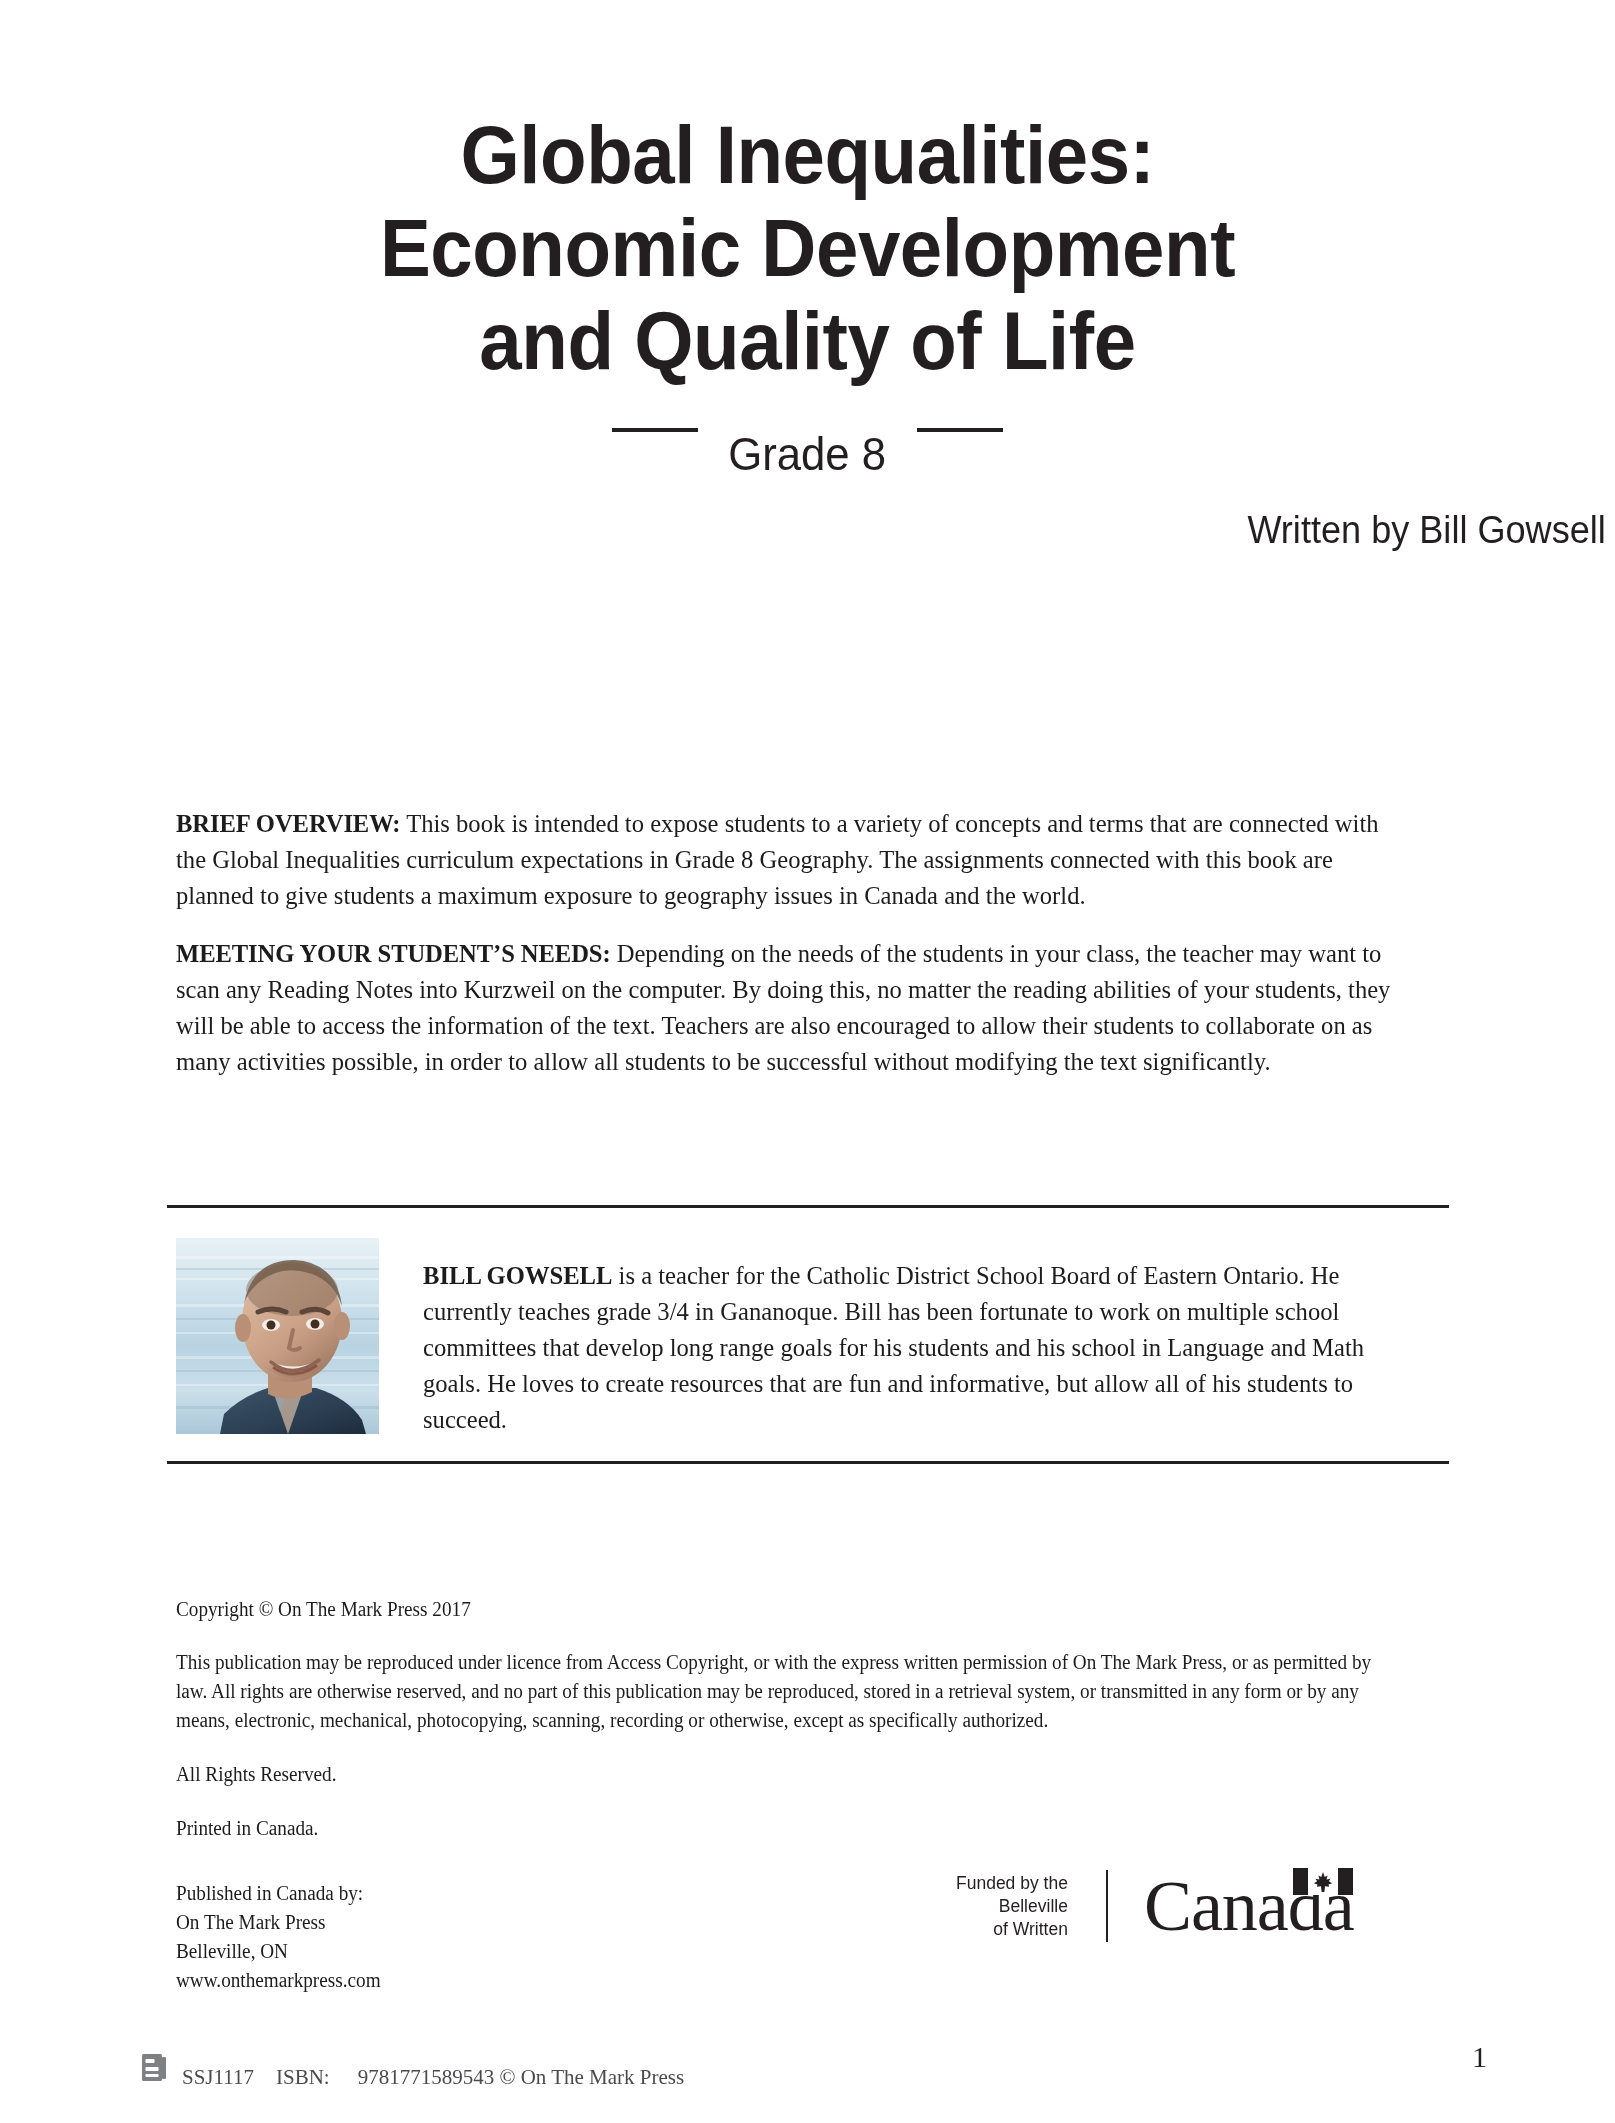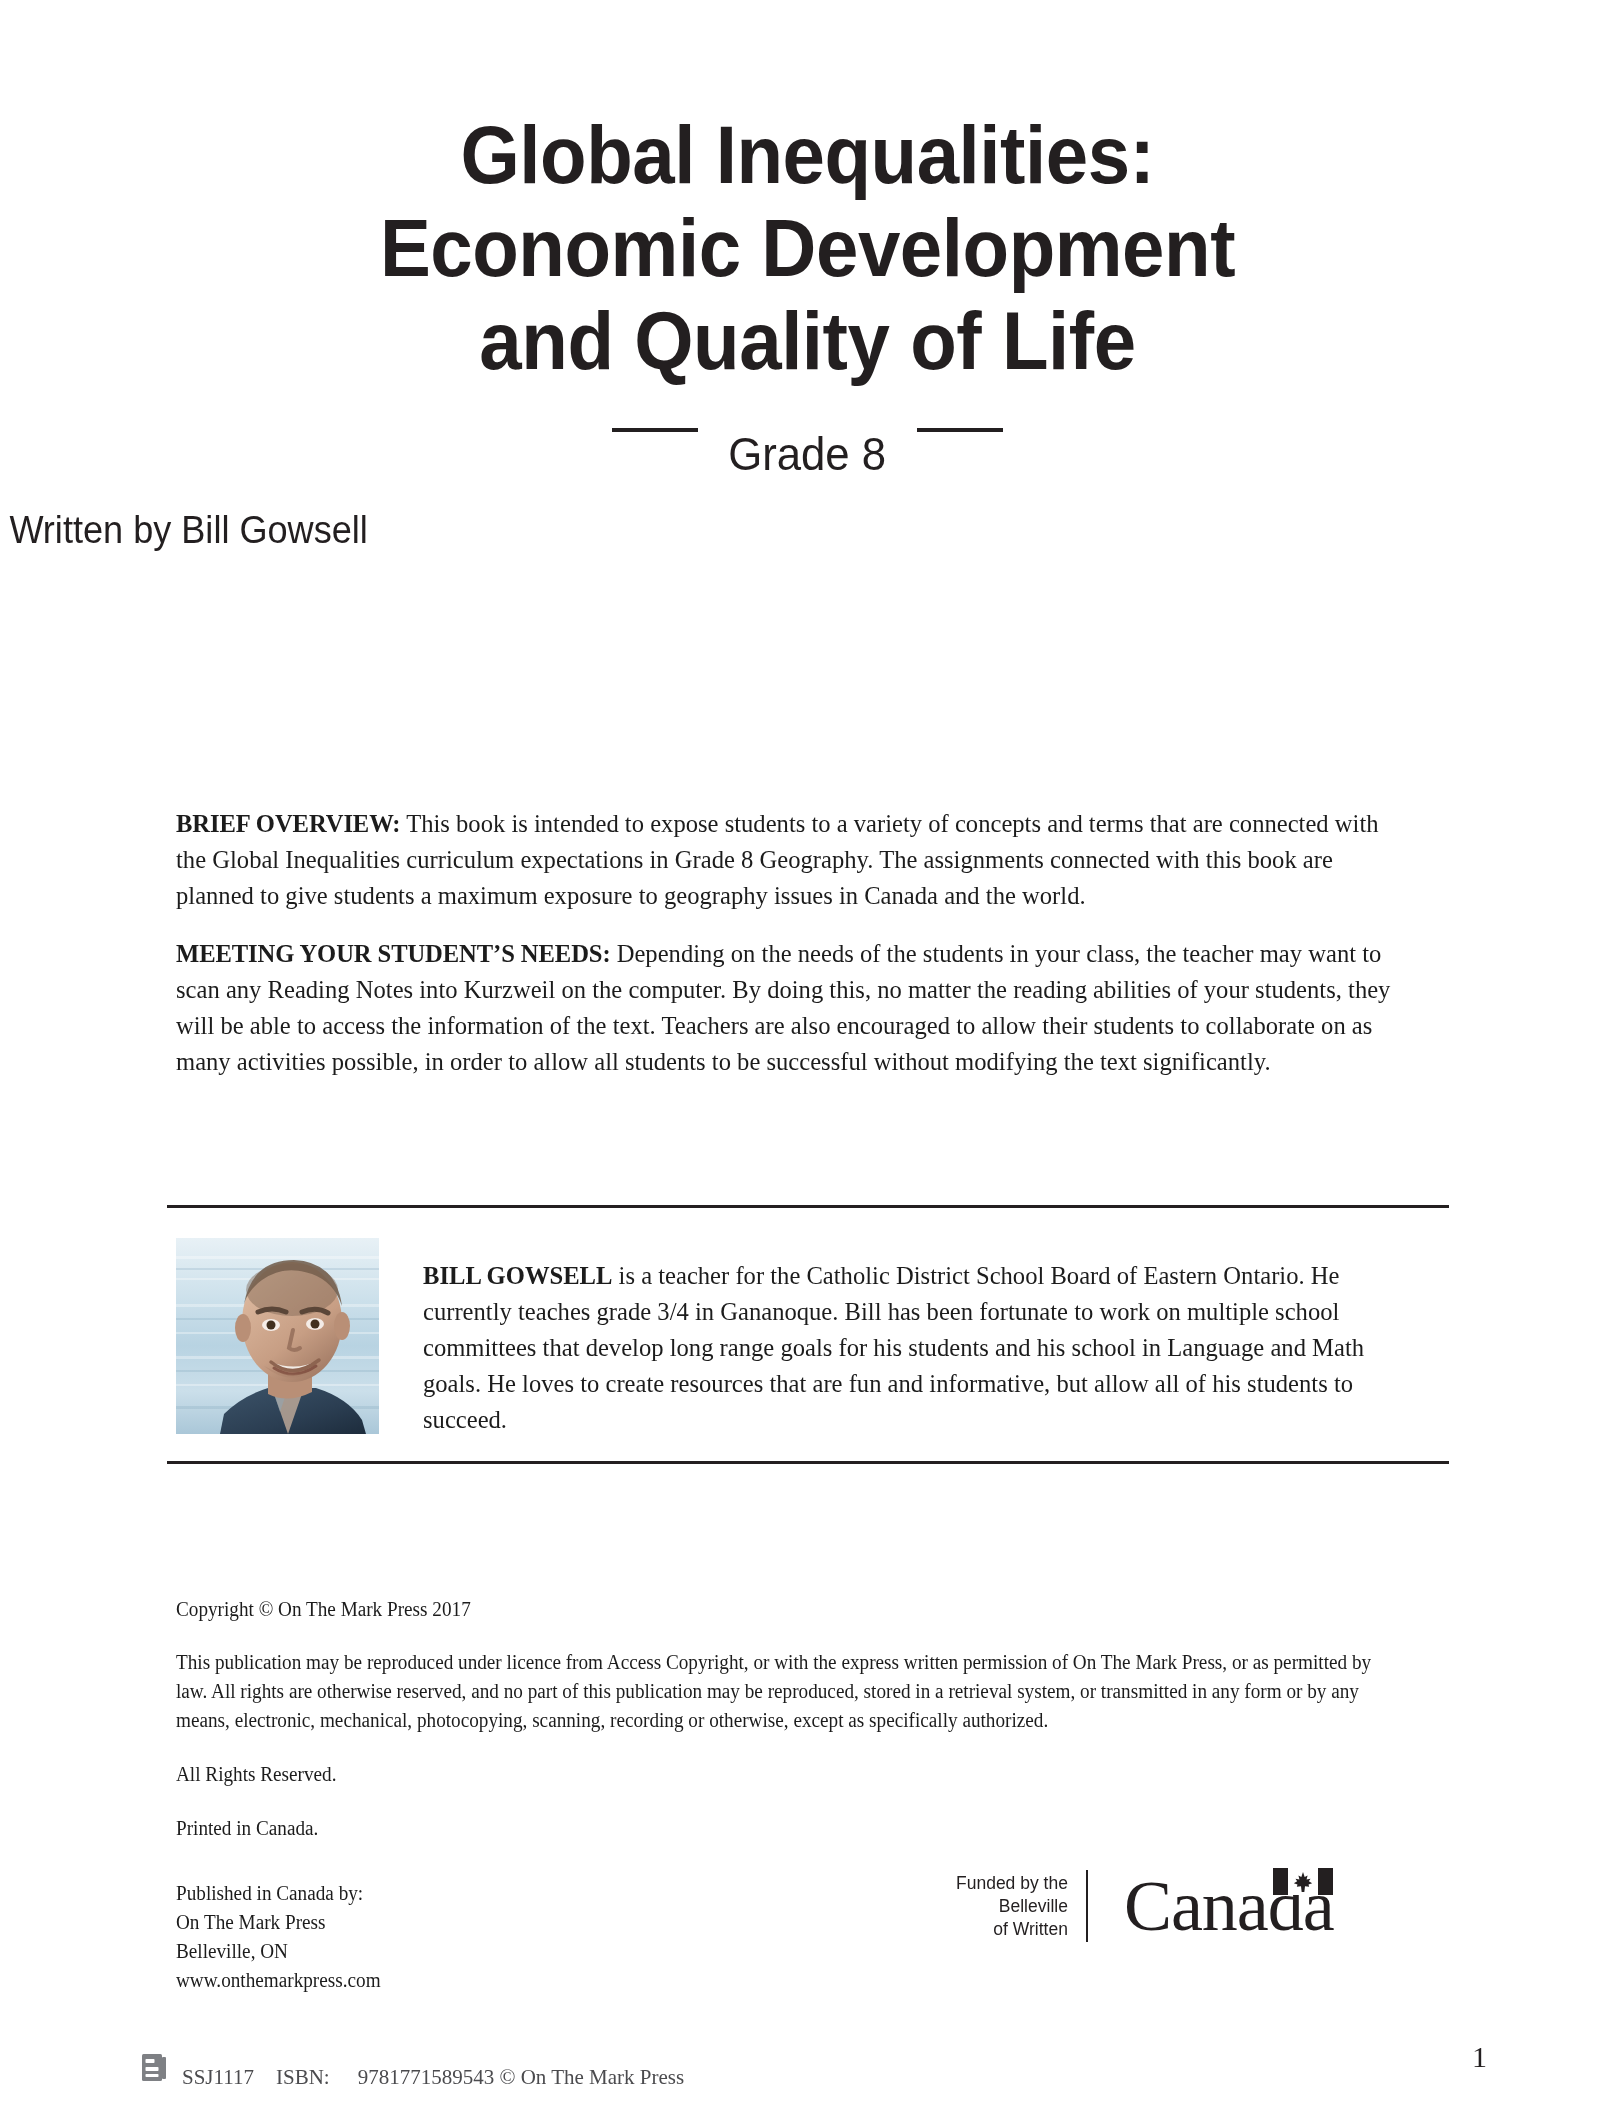--- a/index.html
+++ b/index.html
@@ -66,21 +66,21 @@
     color: #231f20;
     transform: scaleX(0.95);
   }
 
   
   .author-line {
     position: absolute;
     left: 0;
     right: 0;
     top: 508px;
-    text-align: left;
+    text-align: right;
     font-family: "Liberation Sans Narrow", "Liberation Sans", "DejaVu Sans", sans-serif;
     font-weight: 400;
     font-size: 38px;
     line-height: 44px;
     color: #231f20;
   }
   .author-line span { display: inline-block; transform: scaleX(0.95); }
 
   
   .body-col {
@@ -171,21 +171,21 @@
     top: 1870px;
     display: flex;
     align-items: center;
   }
   .funded-text {
     font-family: "Liberation Sans", "DejaVu Sans", sans-serif;
     font-size: 17.5px;
     line-height: 23px;
     text-align: right;
     color: #231f20;
-    padding-right: 18px;
+    padding-right: 38px;
   }
   .logo-divider {
     width: 2px;
     height: 72px;
     background: #231f20;
   }
   .canada-wordmark {
     position: relative;
     margin-left: 36px;
     display: flex;

